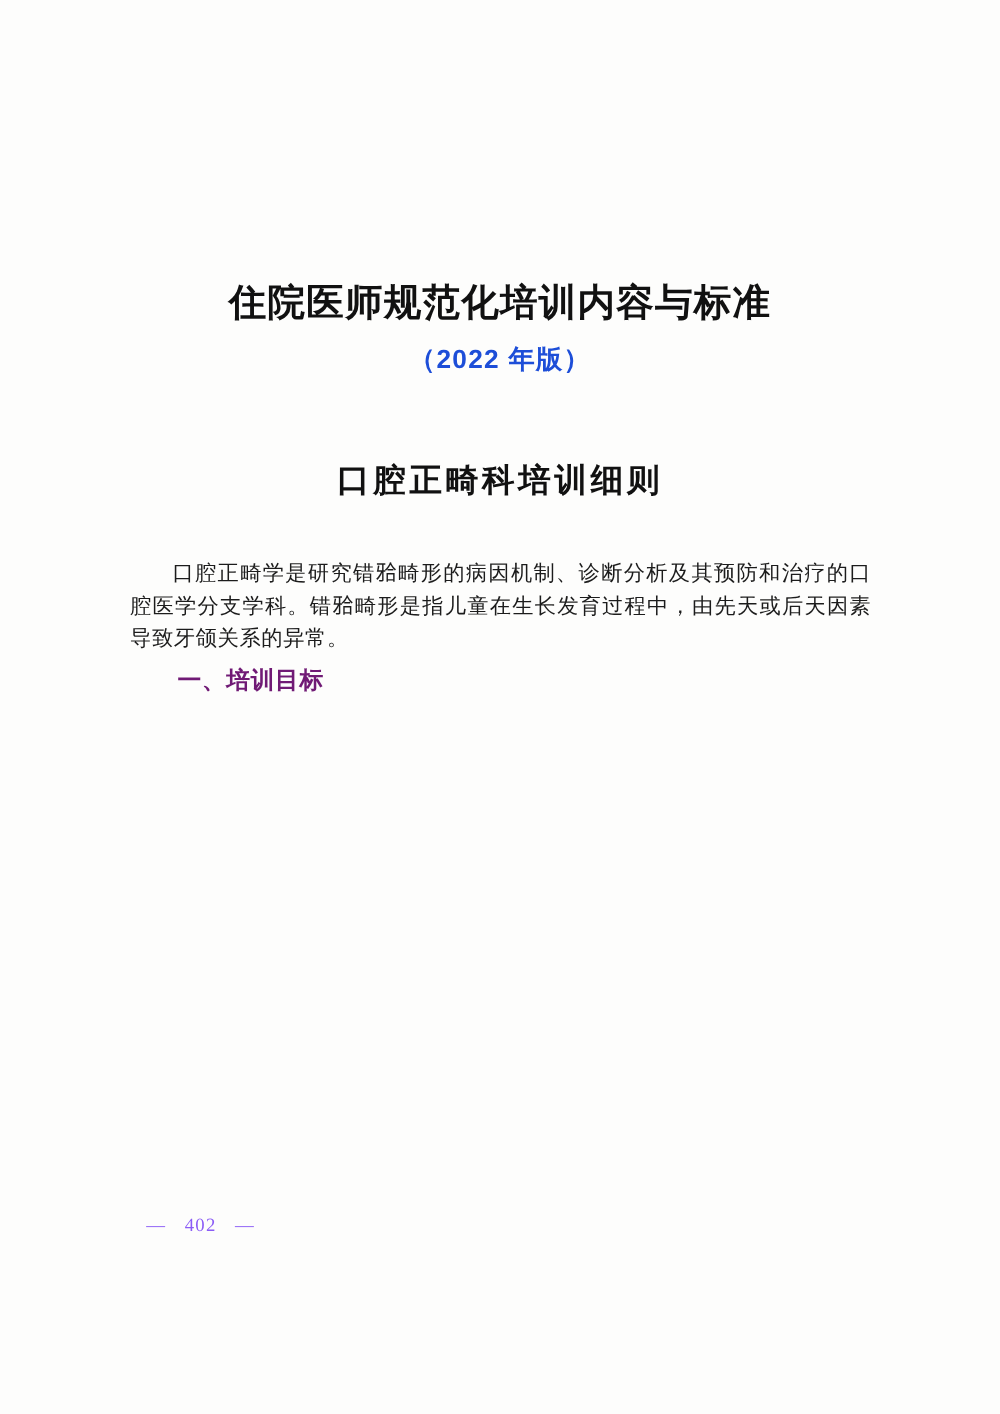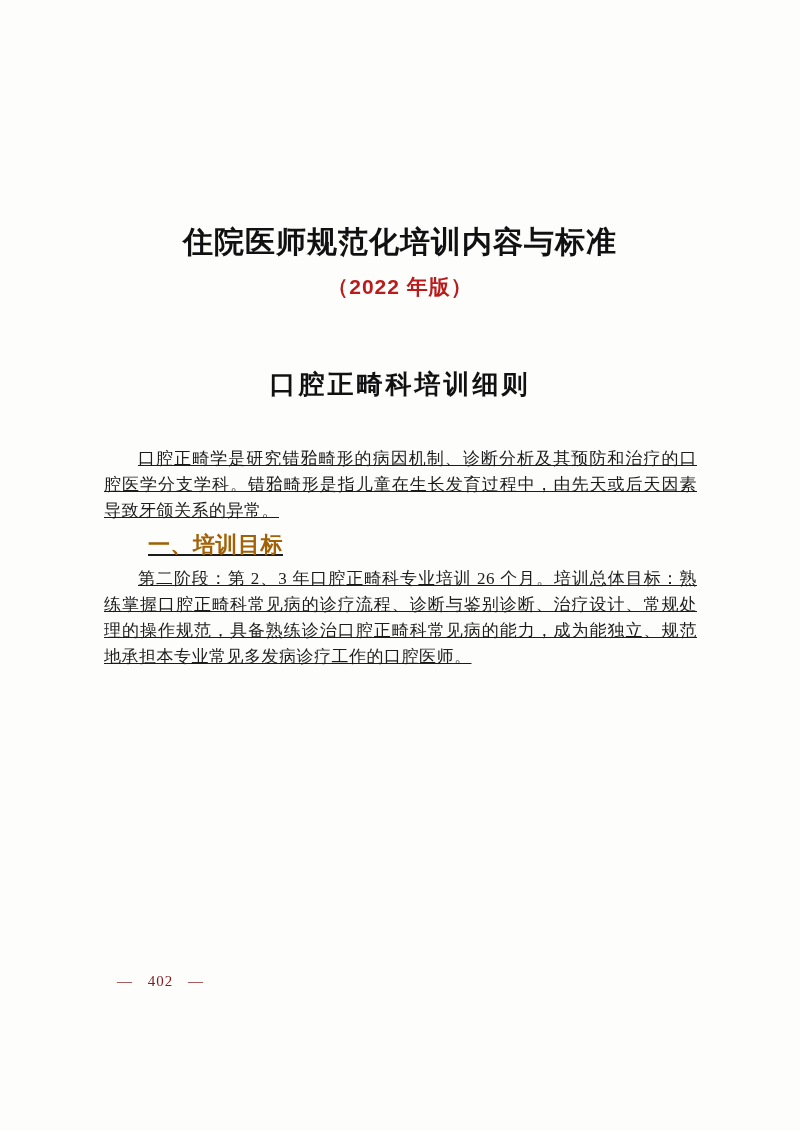--- a/index.html
+++ b/index.html
@@ -32,21 +32,21 @@
   .doc-edition {
     position: absolute;
     top: 273px;
     left: 0;
     width: 100%;
     text-align: center;
     font-family: "Liberation Sans", "DejaVu Sans", sans-serif;
     font-size: 21px;
     font-weight: bold;
     letter-spacing: 1px;
-    color: #b91c1c;
+    color: #1d4ed8;
   }
   .chapter-title {
     position: absolute;
     top: 367px;
     left: 0;
     width: 100%;
     text-align: center;
     font-family: Liberation Sans, sans-serif;
     font-size: 26px;
     font-weight: bold;
@@ -55,43 +55,42 @@
   }
   .body-block {
     position: absolute;
     top: 446px;
     left: 104px;
     width: 593px;
     font-size: 17px;
     line-height: 26px;
     text-align: justify;
     letter-spacing: 0.5px;
-    text-decoration: underline;
   }
   .body-block p {
     margin: 0;
     text-indent: 2em;
   }
   .section-heading {
     font-family: "Liberation Sans", "DejaVu Sans", sans-serif;
-    font-size: 22px;
+    font-size: 19px;
     font-weight: bold;
     margin: 8px 0 8px 0;
     text-indent: 2em;
     letter-spacing: 0.5px;
-    color: #a16207;
+    color: #701a75;
   }
   .page-footer {
     position: absolute;
     top: 973px;
     left: 117px;
     font-size: 15px;
     letter-spacing: 1px;
     word-spacing: 10px;
-    color: #7f1d1d;
+    color: #8b5cf6;
   }
 </style>
 </head>
 <body>
 
 <div class="page">
 
   <div class="doc-title">住院医师规范化培训内容与标准</div>
 
   <div class="doc-edition">（2022 年版）</div>
@@ -100,19 +99,18 @@
 
   <div class="body-block">
 
     <p>口腔正畸学是研究错𬌗畸形的病因机制、诊断分析及其预防和治疗的口腔医学分支学科。错𬌗畸形是指儿童在生长发育过程中，由先天或后天因素导致牙颌关系的异常。</p>
 
     <div class="section-heading">一、培训目标</div>
 
 
 
 
-    <p>第二阶段：第 2、3 年口腔正畸科专业培训 26 个月。培训总体目标：熟练掌握口腔正畸科常见病的诊疗流程、诊断与鉴别诊断、治疗设计、常规处理的操作规范，具备熟练诊治口腔正畸科常见病的能力，成为能独立、规范地承担本专业常见多发病诊疗工作的口腔医师。</p>
 
   </div>
 
   <div class="page-footer">— 402 —</div>
 
 </div>
 
 </body></html>

